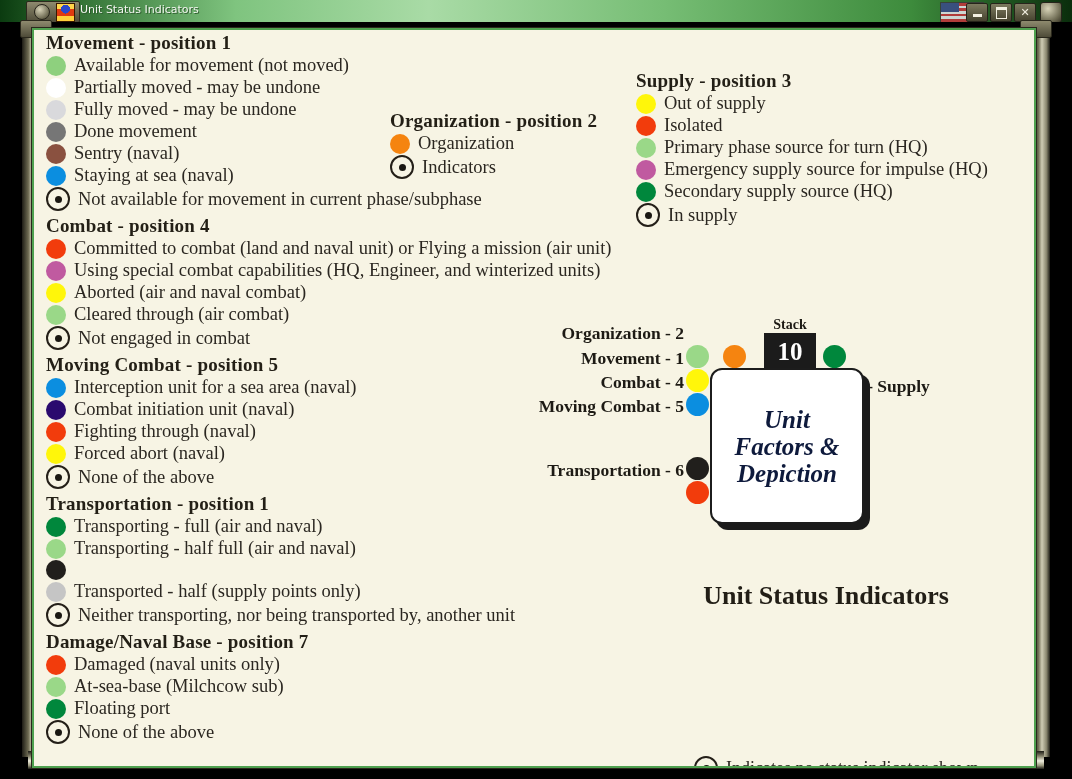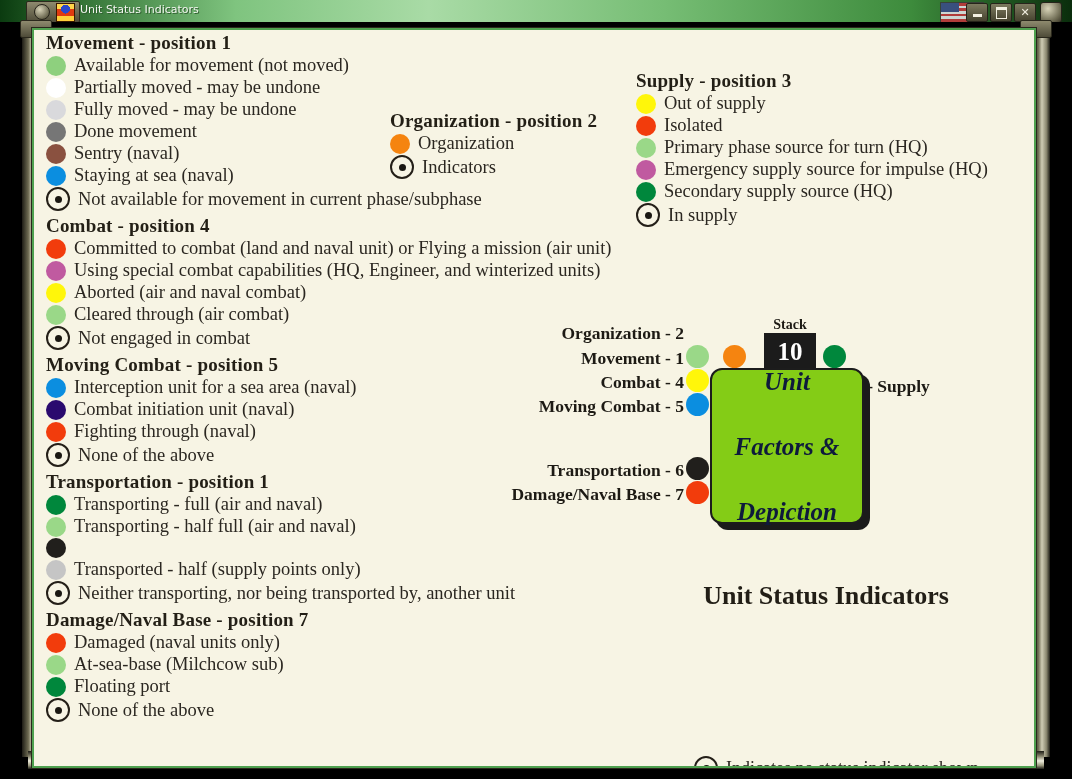--- a/index.html
+++ b/index.html
@@ -127,26 +127,25 @@
   .dg-dot{position:absolute;width:23px;height:23px;border-radius:50%;}
   .stack-wrap{position:absolute;left:310px;top:0px;width:52px;text-align:center;}
   .stack-word{font-weight:bold;font-size:14px;color:#1d1a14;line-height:14px;}
   .stack-box{
     margin-top:1px;width:52px;height:37px;background:#1b1b1b;
     display:flex;align-items:center;justify-content:center;
   }
   .stack-num{color:#ffffff;font-size:25px;font-weight:bold;line-height:25px;font-family:"Liberation Serif",serif;}
   .unitbox{
     position:absolute;left:256px;top:50px;width:150px;height:152px;
-    background:#84cc16;border:2px solid #1c1c1c;border-radius:12px;
+    background:#ffffff;border:2px solid #1c1c1c;border-radius:12px;
     box-shadow:6px 6px 0 #1b1b1b;
     display:flex;flex-direction:column;align-items:center;justify-content:center;
     font-style:italic;font-weight:bold;font-size:25px;color:#0e1a3c;line-height:1.08;
     text-align:center;
-    gap:38px;
   }
   .supply-right{
     position:absolute;left:400px;top:58px;font-weight:bold;font-size:17.5px;color:#1d1a14;white-space:nowrap;
   }
 
   .big-title{
     position:absolute;left:592px;top:551px;width:400px;text-align:center;
     font-weight:bold;font-size:26px;color:#221e16;
   }
   .footnote{
@@ -268,20 +267,24 @@
               </div>
             <div class="row">
                 <span class="dot" style="background:#2a0a6e"></span>
                 <span class="lbl">Combat initiation unit (naval)</span>
               </div>
             <div class="row">
                 <span class="dot" style="background:#f23c0c"></span>
                 <span class="lbl">Fighting through (naval)</span>
               </div>
             <div class="row">
+                <span class="dot" style="background:#fff60a"></span>
+                <span class="lbl">Forced abort (naval)</span>
+              </div>
+            <div class="row">
                 <span class="none-dot">
                   <i></i>
                 </span>
                 <span class="lbl">None of the above</span>
               </div>
           </div>
 
           <div class="block">
             <div class="sec-head">Transportation - position 1</div>
             <div class="row">
@@ -375,21 +378,20 @@
             </div>
         </div>
 
         <div class="diagram">
 
           <div class="dg-label" style="right:330px;top:5px;">Organization - 2</div>
           <div class="dg-label" style="right:330px;top:30px;">Movement - 1</div>
           <div class="dg-label" style="right:330px;top:54px;">Combat - 4</div>
           <div class="dg-label" style="right:330px;top:78px;">Moving Combat - 5</div>
           <div class="dg-label" style="right:330px;top:142px;">Transportation - 6</div>
-          <div class="dg-label" style="right:330px;top:166px;">Damage/Naval Base - 7</div>
 
           <div class="dg-dot" style="left:232px;top:27px;background:#9ad888;"></div>
           <div class="dg-dot" style="left:269px;top:27px;background:#f58410;"></div>
           <div class="dg-dot" style="left:232px;top:51px;background:#fff60a;"></div>
           <div class="dg-dot" style="left:232px;top:75px;background:#0b8ee0;"></div>
           <div class="dg-dot" style="left:232px;top:139px;background:#211f1c;"></div>
           <div class="dg-dot" style="left:232px;top:163px;background:#f23c0c;"></div>
           <div class="dg-dot" style="left:369px;top:27px;background:#00873c;"></div>
 
           <div class="stack-wrap">

